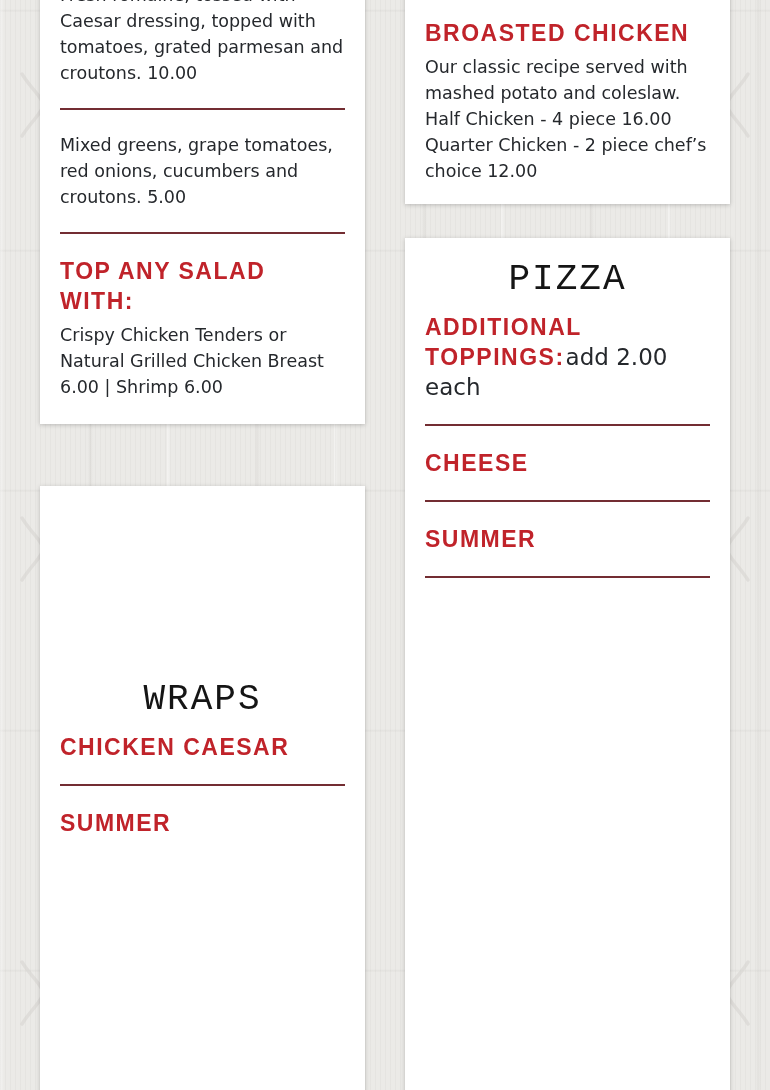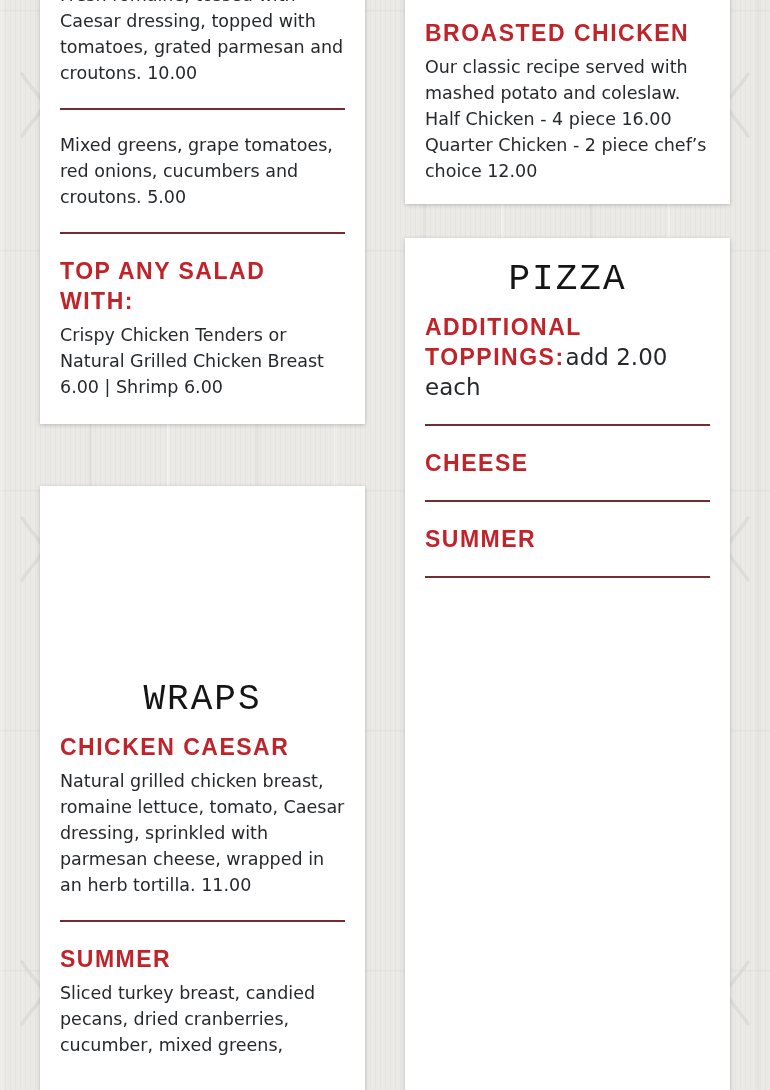--- a/index.html
+++ b/index.html
@@ -118,20 +118,18 @@
 
     <h3 class="item-name">SUMMER</h3>
     <hr class="divider">
 
   </div>
 
   <div class="card card-wraps">
     <h2 class="section-title">WRAPS</h2>
 
     <h3 class="item-name">CHICKEN CAESAR</h3>
-    <p class="item-desc">Natural grilled chicken breast, romaine lettuce, tomato, Caesar dressing, sprinkled with parmesan cheese, wrapped in an herb tortilla. 11.00</p>
     <hr class="divider">
 
     <h3 class="item-name">SUMMER</h3>
-    <p class="item-desc">Sliced turkey breast, candied pecans, dried cranberries, cucumber, mixed greens,</p>
   </div>
 
 </div>
 
 </body></html>

